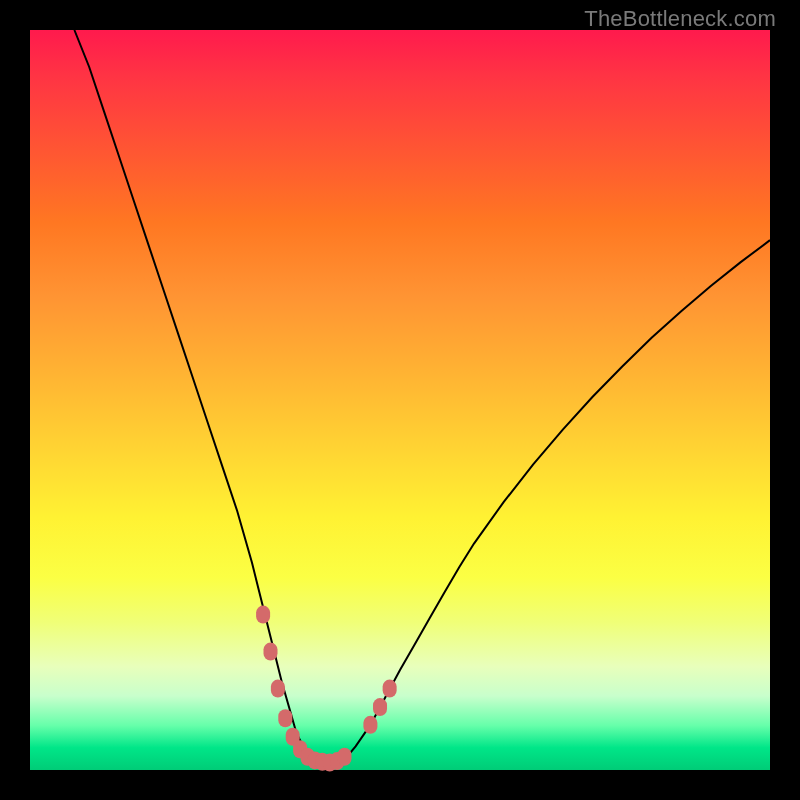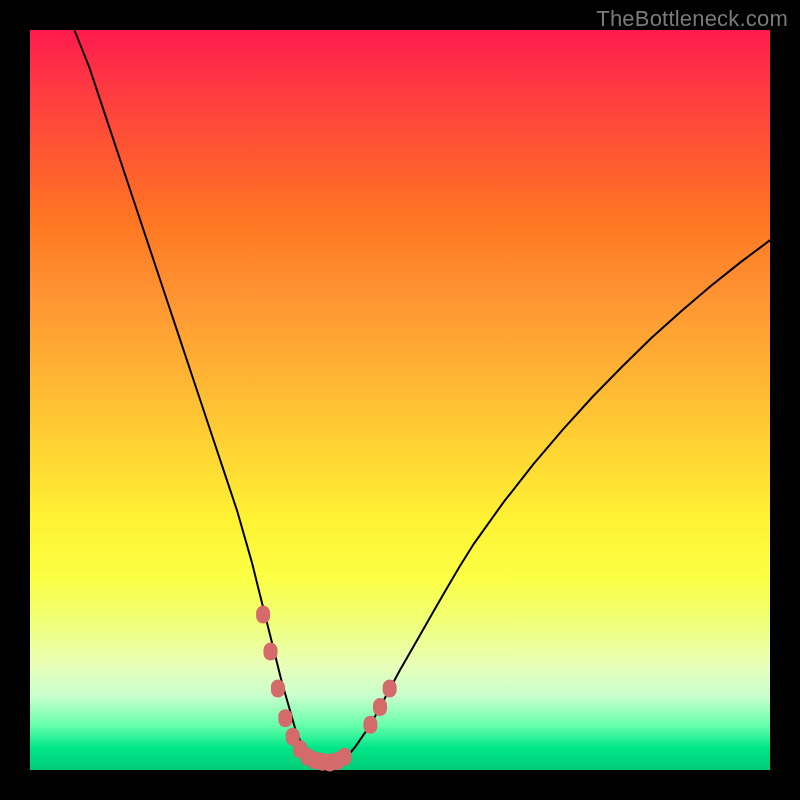--- a/index.html
+++ b/index.html
@@ -37,21 +37,21 @@
       #e8ffbb 86%,
       #c8ffcc 90%,
       #66ffaa 94%,
       #00e688 97%,
       #00cc77 100%
     );
   }
   .watermark {
     position: absolute;
     top: 6px;
-    right: 12px;
+    right: 24px;
     color: #7a7a7a;
     font-size: 22px;
     font-weight: 500;
     letter-spacing: 0.2px;
     user-select: none;
   }
   svg.overlay {
     position: absolute;
     left: 0;
     top: 0;

